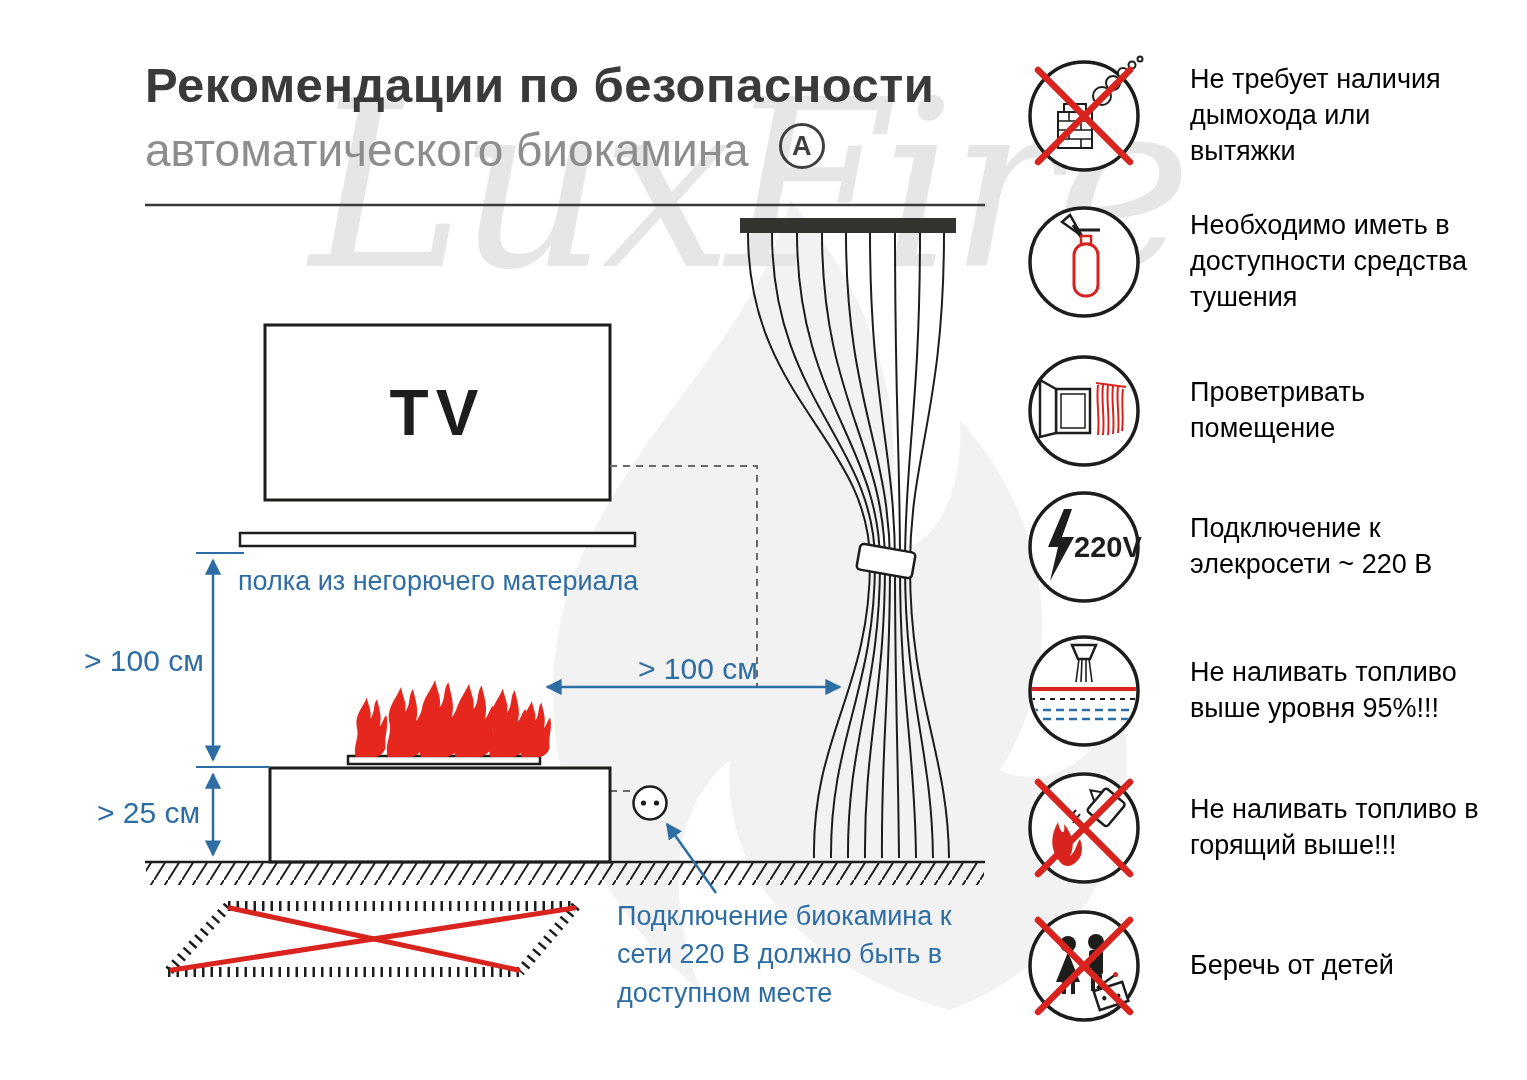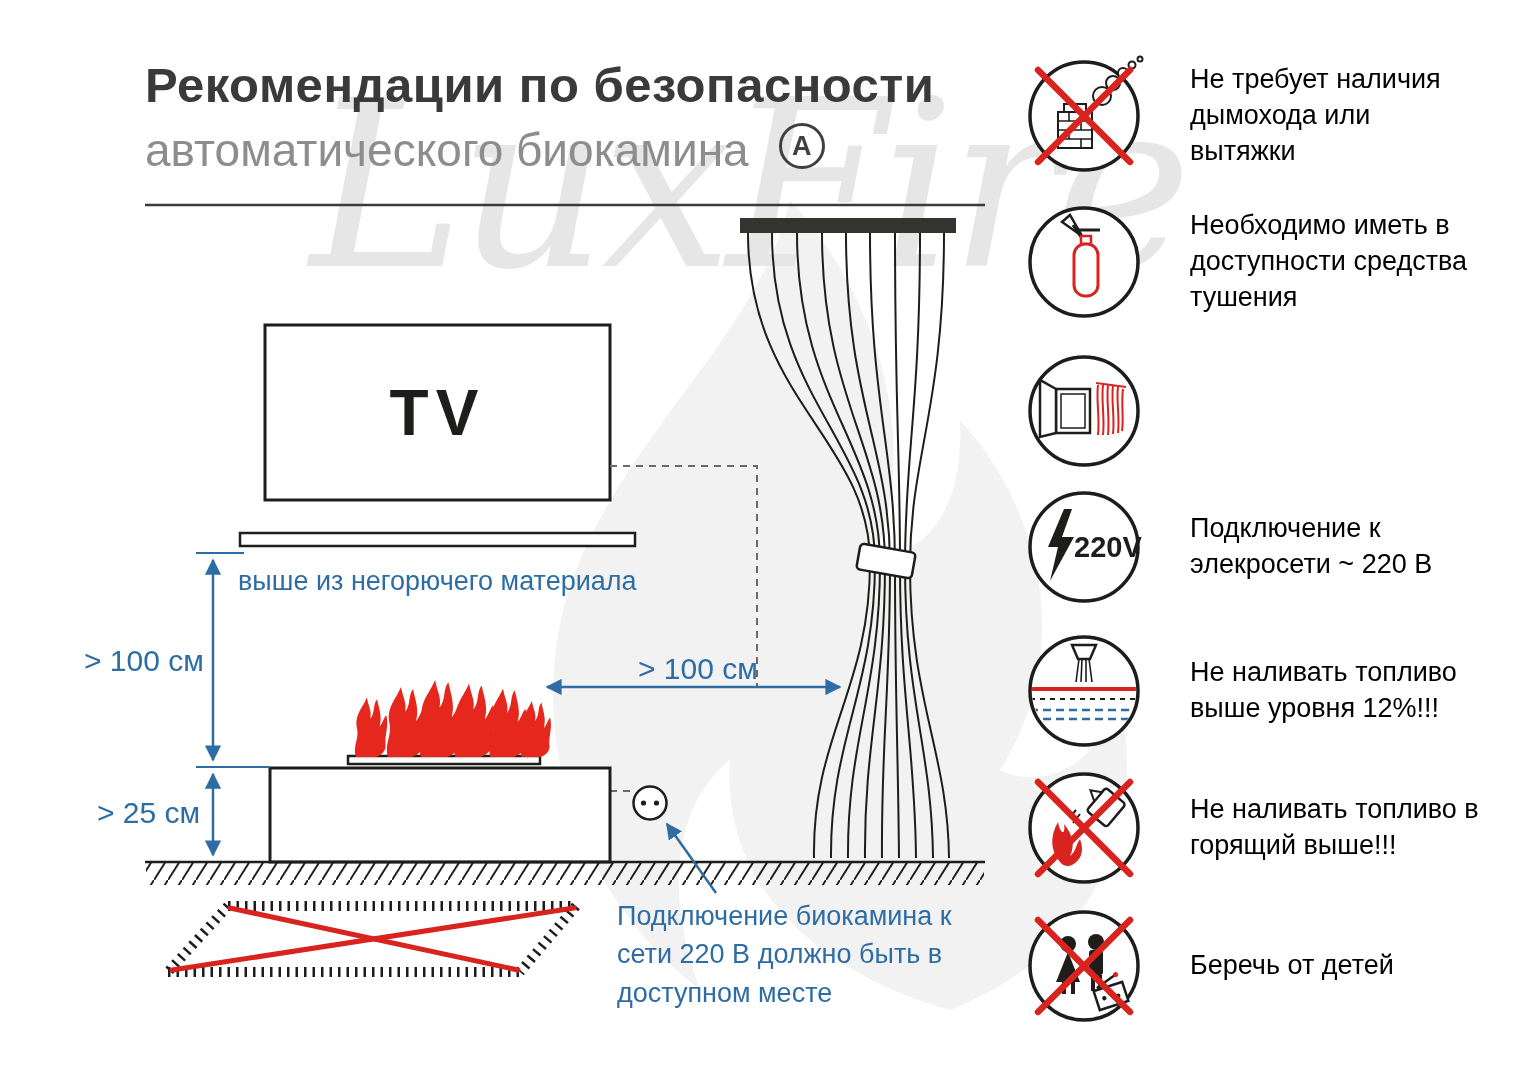--- a/index.html
+++ b/index.html
@@ -153,21 +153,21 @@
       <circle cx="643.5" cy="803" r="2.6" fill="#1d1d1b"></circle>
       <circle cx="656.5" cy="803" r="2.6" fill="#1d1d1b"></circle>
     </g>
 
     <g>
       <line x1="716" y1="893" x2="667" y2="824" stroke="#2e6da4" stroke-width="2.5" marker-end="url(#arrB)"></line>
     </g>
   </svg>
 
   <div class="label tv-label">TV</div>
-  <div class="label shelf-label blue">выше из негорючего материала</div>
+  <div class="label shelf-label blue">полка из негорючего материала</div>
   <div class="label dim-left-100 blue">&gt; 100 см</div>
   <div class="label dim-left-25 blue">&gt; 25 см</div>
   <div class="label dim-mid-100 blue">&gt; 100 см</div>
   <div class="label outlet-note blue">Подключение биокамина к сети 220 В должно быть в доступном месте</div>
 
   <div class="safety-row" style="top:50px">
     <svg width="132" height="132" viewBox="0 0 132 132">
       <circle cx="66" cy="66" r="54" fill="#fff" stroke="#1d1d1b" stroke-width="3.5"></circle>
       <rect x="40" y="62" width="34" height="36" fill="#fff" stroke="#1d1d1b" stroke-width="2"></rect>
       <path d="M40 71 H74 M40 80 H74 M40 89 H74 M51 62 V71 M63 71 V80 M51 80 V89 M63 89 V98" stroke="#1d1d1b" stroke-width="1.6" fill="none"></path>
@@ -208,20 +208,21 @@
       <g stroke="#d8231f" stroke-width="2" fill="none">
         <path d="M78 38 L108 42"></path>
         <path d="M80 40 C78 56 82 72 80 90"></path>
         <path d="M85 40 C83 56 87 72 85 90"></path>
         <path d="M90 40 C88 56 92 72 90 90"></path>
         <path d="M95 41 C93 56 97 72 95 89"></path>
         <path d="M100 42 C98 56 102 72 100 88"></path>
         <path d="M105 44 C103 58 106 72 104 86"></path>
       </g>
     </svg>
+    <div class="safety-caption">Проветривать помещение</div>
   </div>
 
   <div class="safety-row" style="top:481px">
     <svg width="132" height="132" viewBox="0 0 132 132">
       <circle cx="66" cy="66" r="54" fill="#fff" stroke="#1d1d1b" stroke-width="3.5"></circle>
       <polygon points="46,28 30,66 40,66 32,100 56,56 44,56 54,28" fill="#1d1d1b"></polygon>
       <text x="56" y="76" font-family="Liberation Sans, sans-serif" font-size="29" font-weight="bold" fill="#1d1d1b">220V</text>
     </svg>
     <div class="safety-caption">Подключение к элекросети ~ 220 В</div>
   </div>
@@ -241,21 +242,21 @@
         <line x1="68" y1="34" x2="68" y2="57"></line>
         <line x1="71" y1="34" x2="74" y2="57"></line>
       </g>
       <g clip-path="url(#clip5)">
         <line x1="12" y1="64" x2="120" y2="64" stroke="#d8231f" stroke-width="4"></line>
         <line x1="12" y1="74" x2="120" y2="74" stroke="#1d1d1b" stroke-width="2" stroke-dasharray="5 5"></line>
         <line x1="12" y1="85" x2="120" y2="85" stroke="#2e6da4" stroke-width="2.5" stroke-dasharray="8 5"></line>
         <line x1="12" y1="94" x2="120" y2="94" stroke="#2e6da4" stroke-width="2.5" stroke-dasharray="8 5"></line>
       </g>
     </svg>
-    <div class="safety-caption">Не наливать топливо выше уровня 12%!!!</div>
+    <div class="safety-caption">Не наливать топливо выше уровня 95%!!!</div>
   </div>
 
   <div class="safety-row" style="top:762px">
     <svg width="132" height="132" viewBox="0 0 132 132">
       <circle cx="66" cy="66" r="54" fill="#fff" stroke="#1d1d1b" stroke-width="3.5"></circle>
       <path d="M42 100 C32 88 32 74 40 60 C42 72 48 74 46 62 C55 73 57 84 52 94
                C58 90 58 82 62 77 C67 90 62 99 54 103 C50 105 45 104 42 100 Z" fill="#d8231f"></path>
       <g transform="rotate(40 88 44)">
         <rect x="76" y="30" width="26" height="30" rx="3" fill="#fff" stroke="#1d1d1b" stroke-width="2.5"></rect>
         <path d="M76 36 L66 42 L76 48 Z" fill="#fff" stroke="#1d1d1b" stroke-width="2"></path>

